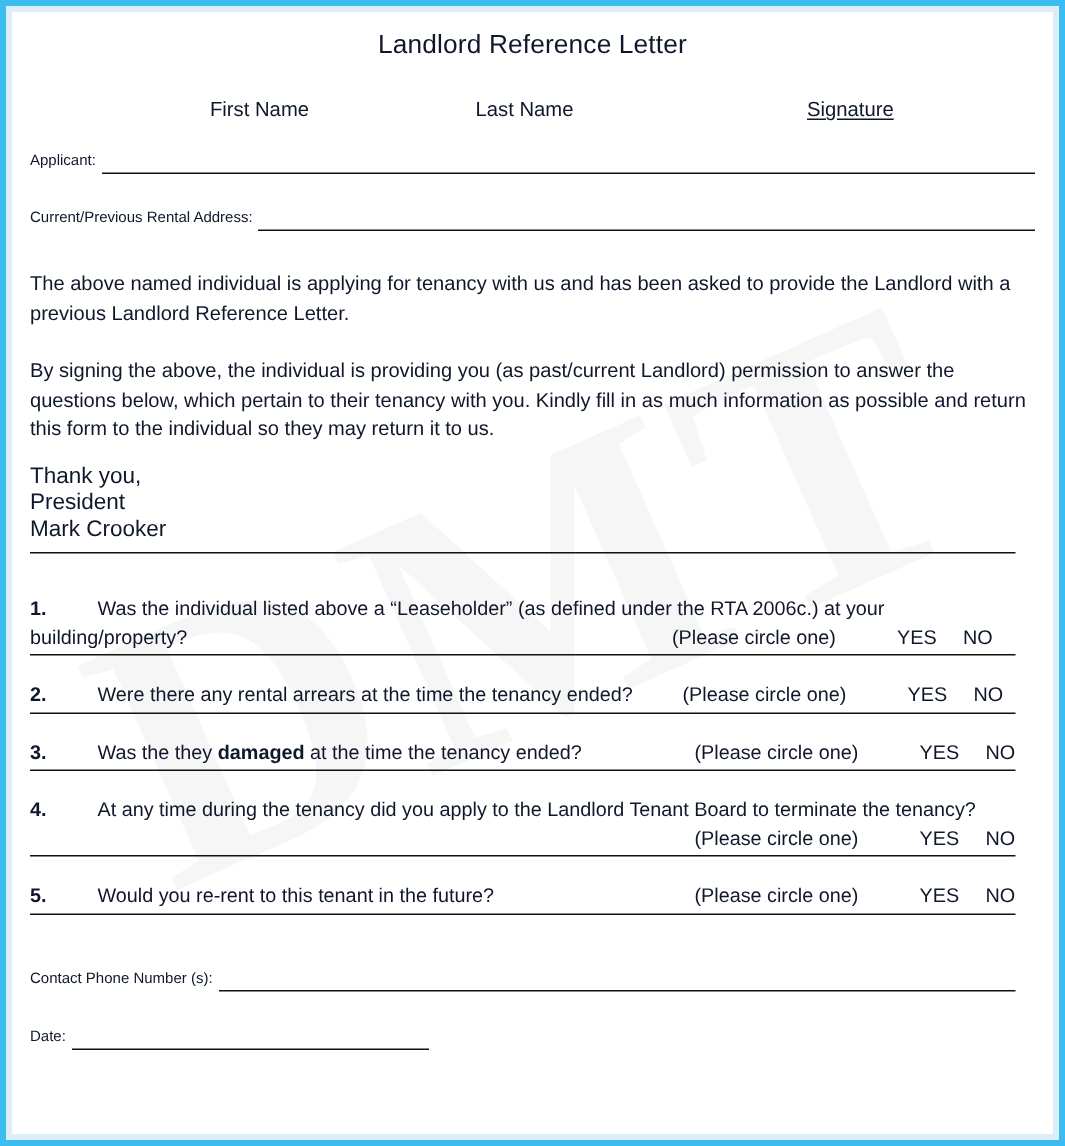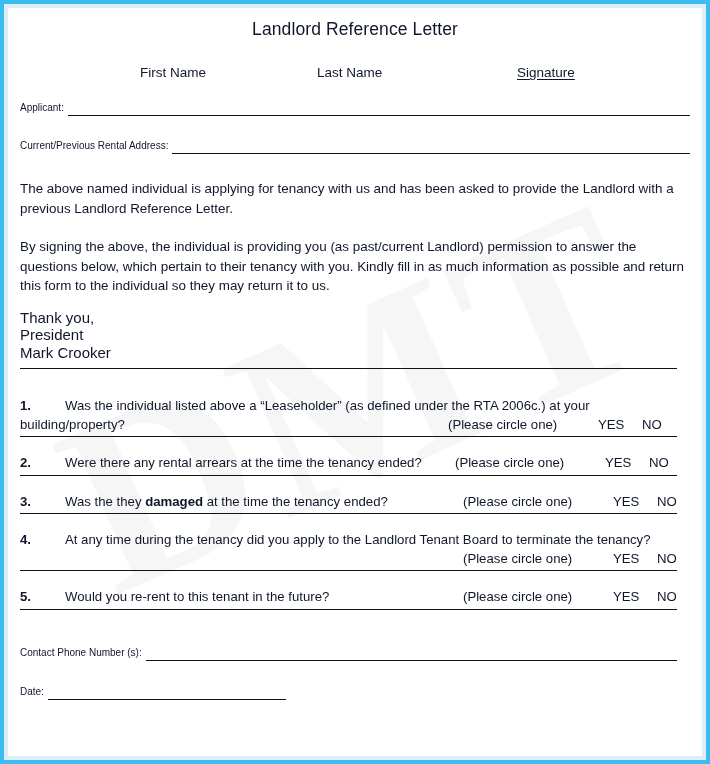--- a/index.html
+++ b/index.html
@@ -82,21 +82,21 @@
     margin-top: 26px;
     font-size: 13.5px;
   }
   .col-head {
     position: absolute;
     top: 0;
     white-space: nowrap;
   }
   .col-head.first { left: 120px; }
   .col-head.last  { left: 297px; }
-  .col-head.sig   { left: 497px; text-decoration: underline; text-underline-offset: 2px; }
+  .col-head.sig   { left: 518px; text-decoration: underline; text-underline-offset: 2px; }
 
   
   .field-row {
     display: flex;
     align-items: flex-end;
     font-size: 10px;
     line-height: 17px;
     white-space: nowrap;
   }
   .field-row .lbl { flex: 0 0 auto; }

